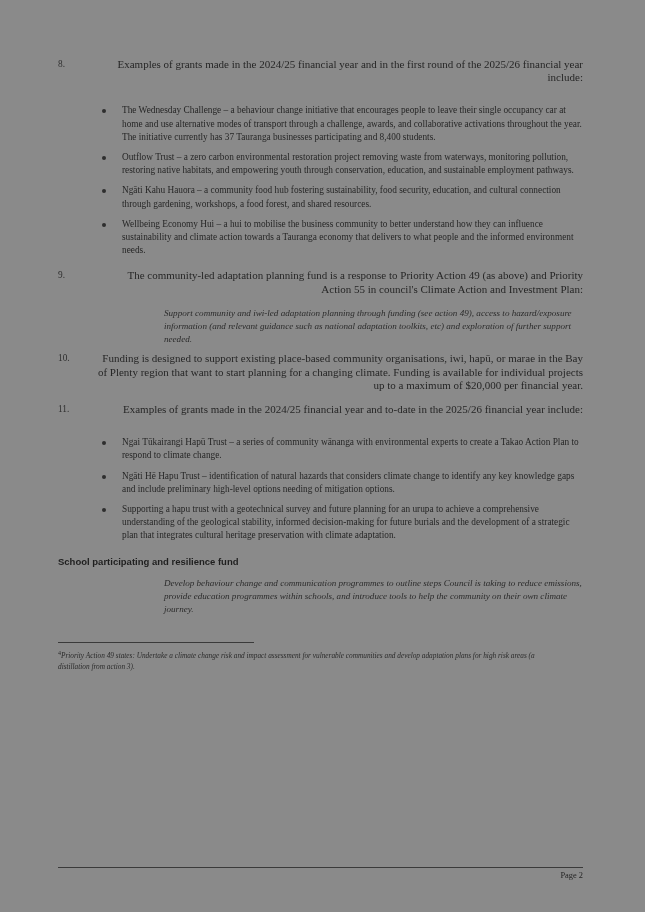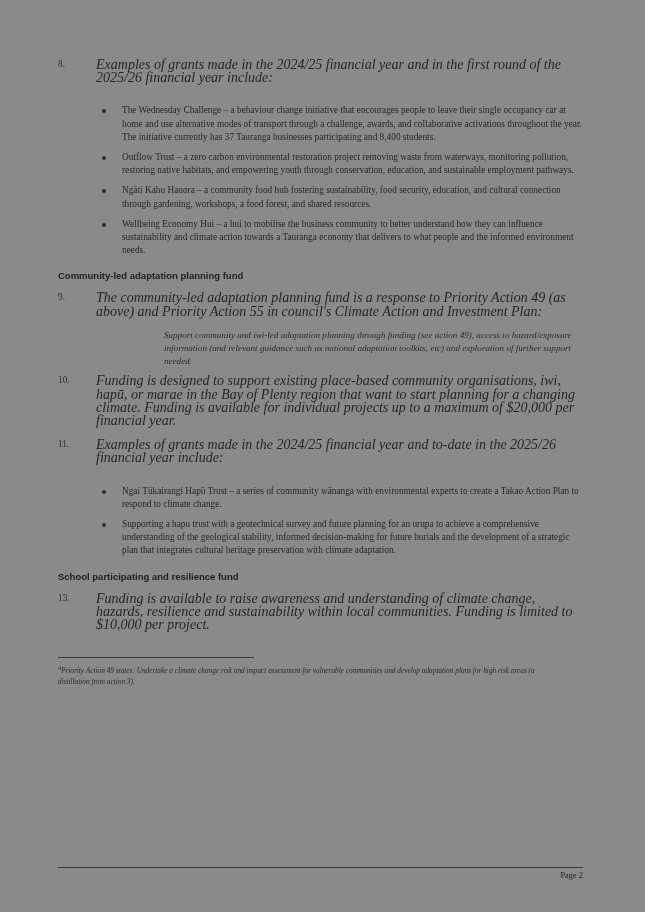--- a/index.html
+++ b/index.html
@@ -34,25 +34,24 @@
   }
   .num {
     width: 38px;
     flex: 0 0 38px;
     font-size: 9.3px;
     line-height: 13.2px;
     color: #2e2e2e;
   }
   .num-body {
     flex: 1 1 auto;
-    font-size: 14px;
+    font-size: 11px;
     line-height: 13.2px;
     color: #262626;
-    text-align: left;
-    font-style: italic;
+    text-align: right;
   }
   
   .bullets {
     margin: 4px 0 0 0;
     padding: 0;
     list-style: none;
   }
   .bullet-item {
     display: flex;
     align-items: flex-start;
@@ -163,21 +162,20 @@
           <div class="bullet-dot"><span></span></div>
           <div class="bullet-text">Ngāti Kahu Hauora – a community food hub fostering sustainability, food security, education, and cultural connection through gardening, workshops, a food forest, and shared resources.</div>
         </li>
         <li class="bullet-item">
           <div class="bullet-dot"><span></span></div>
           <div class="bullet-text">Wellbeing Economy Hui – a hui to mobilise the business community to better understand how they can influence sustainability and climate action towards a Tauranga economy that delivers to what people and the informed environment needs.</div>
         </li>
       </ul>
     </div>
 
-    <div class="section-heading">Community-led adaptation planning fund</div>
 
     <div class="num-item">
       <div class="num">9.</div>
       <div class="num-body">The community-led adaptation planning fund is a response to Priority Action 49 (as above) and Priority Action 55 in council's Climate Action and Investment Plan:</div>
     </div>
     <div class="quote">Support community and iwi-led adaptation planning through funding (see action 49), access to hazard/exposure information (and relevant guidance such as national adaptation toolkits, etc) and exploration of further support needed.</div>
 
     <div class="num-item">
       <div class="num">10.</div>
       <div class="num-body">Funding is designed to support existing place-based community organisations, iwi, hapū, or marae in the Bay of Plenty region that want to start planning for a changing climate. Funding is available for individual projects up to a maximum of $20,000 per financial year.</div>
@@ -189,32 +187,33 @@
     </div>
 
     <div class="bullets-wrap">
       <ul class="bullets">
         <li class="bullet-item">
           <div class="bullet-dot"><span></span></div>
           <div class="bullet-text">Ngai Tūkairangi Hapū Trust – a series of community wānanga with environmental experts to create a Takao Action Plan to respond to climate change.</div>
         </li>
         <li class="bullet-item">
           <div class="bullet-dot"><span></span></div>
+          <div class="bullet-text">Ngāti Hē Hapu Trust – identification of natural hazards that considers climate change to identify any key knowledge gaps and include preliminary high-level options needing of mitigation options.</div>
+        </li>
+        <li class="bullet-item">
+          <div class="bullet-dot"><span></span></div>
           <div class="bullet-text">Supporting a hapu trust with a geotechnical survey and future planning for an urupa to achieve a comprehensive understanding of the geological stability, informed decision-making for future burials and the development of a strategic plan that integrates cultural heritage preservation with climate adaptation.</div>
         </li>
       </ul>
     </div>
 
     <div class="section-heading">School participating and resilience fund</div>
 
-
-    <div class="num-item">
-      <div class="num">13.</div>
-      <div class="num-body">Funding is available to raise awareness and understanding of climate change, hazards, resilience and sustainability within local communities. Funding is limited to $10,000 per project.</div>
-    </div>
+    <div class="quote">Develop behaviour change and communication programmes to outline steps Council is taking to reduce emissions, provide education programmes within schools, and introduce tools to help the community on their own climate journey.</div>
+
 
     <div class="footnote-rule"></div>
     <div class="footnote">
       <sup>4</sup><span>Priority Action 49 states: Undertake a climate change risk and impact assessment for vulnerable communities and develop adaptation plans for high risk areas (a distillation from action 3).</span>
     </div>
 
   </div>
 
   <div class="footer">
     <div class="footer-rule"></div>

